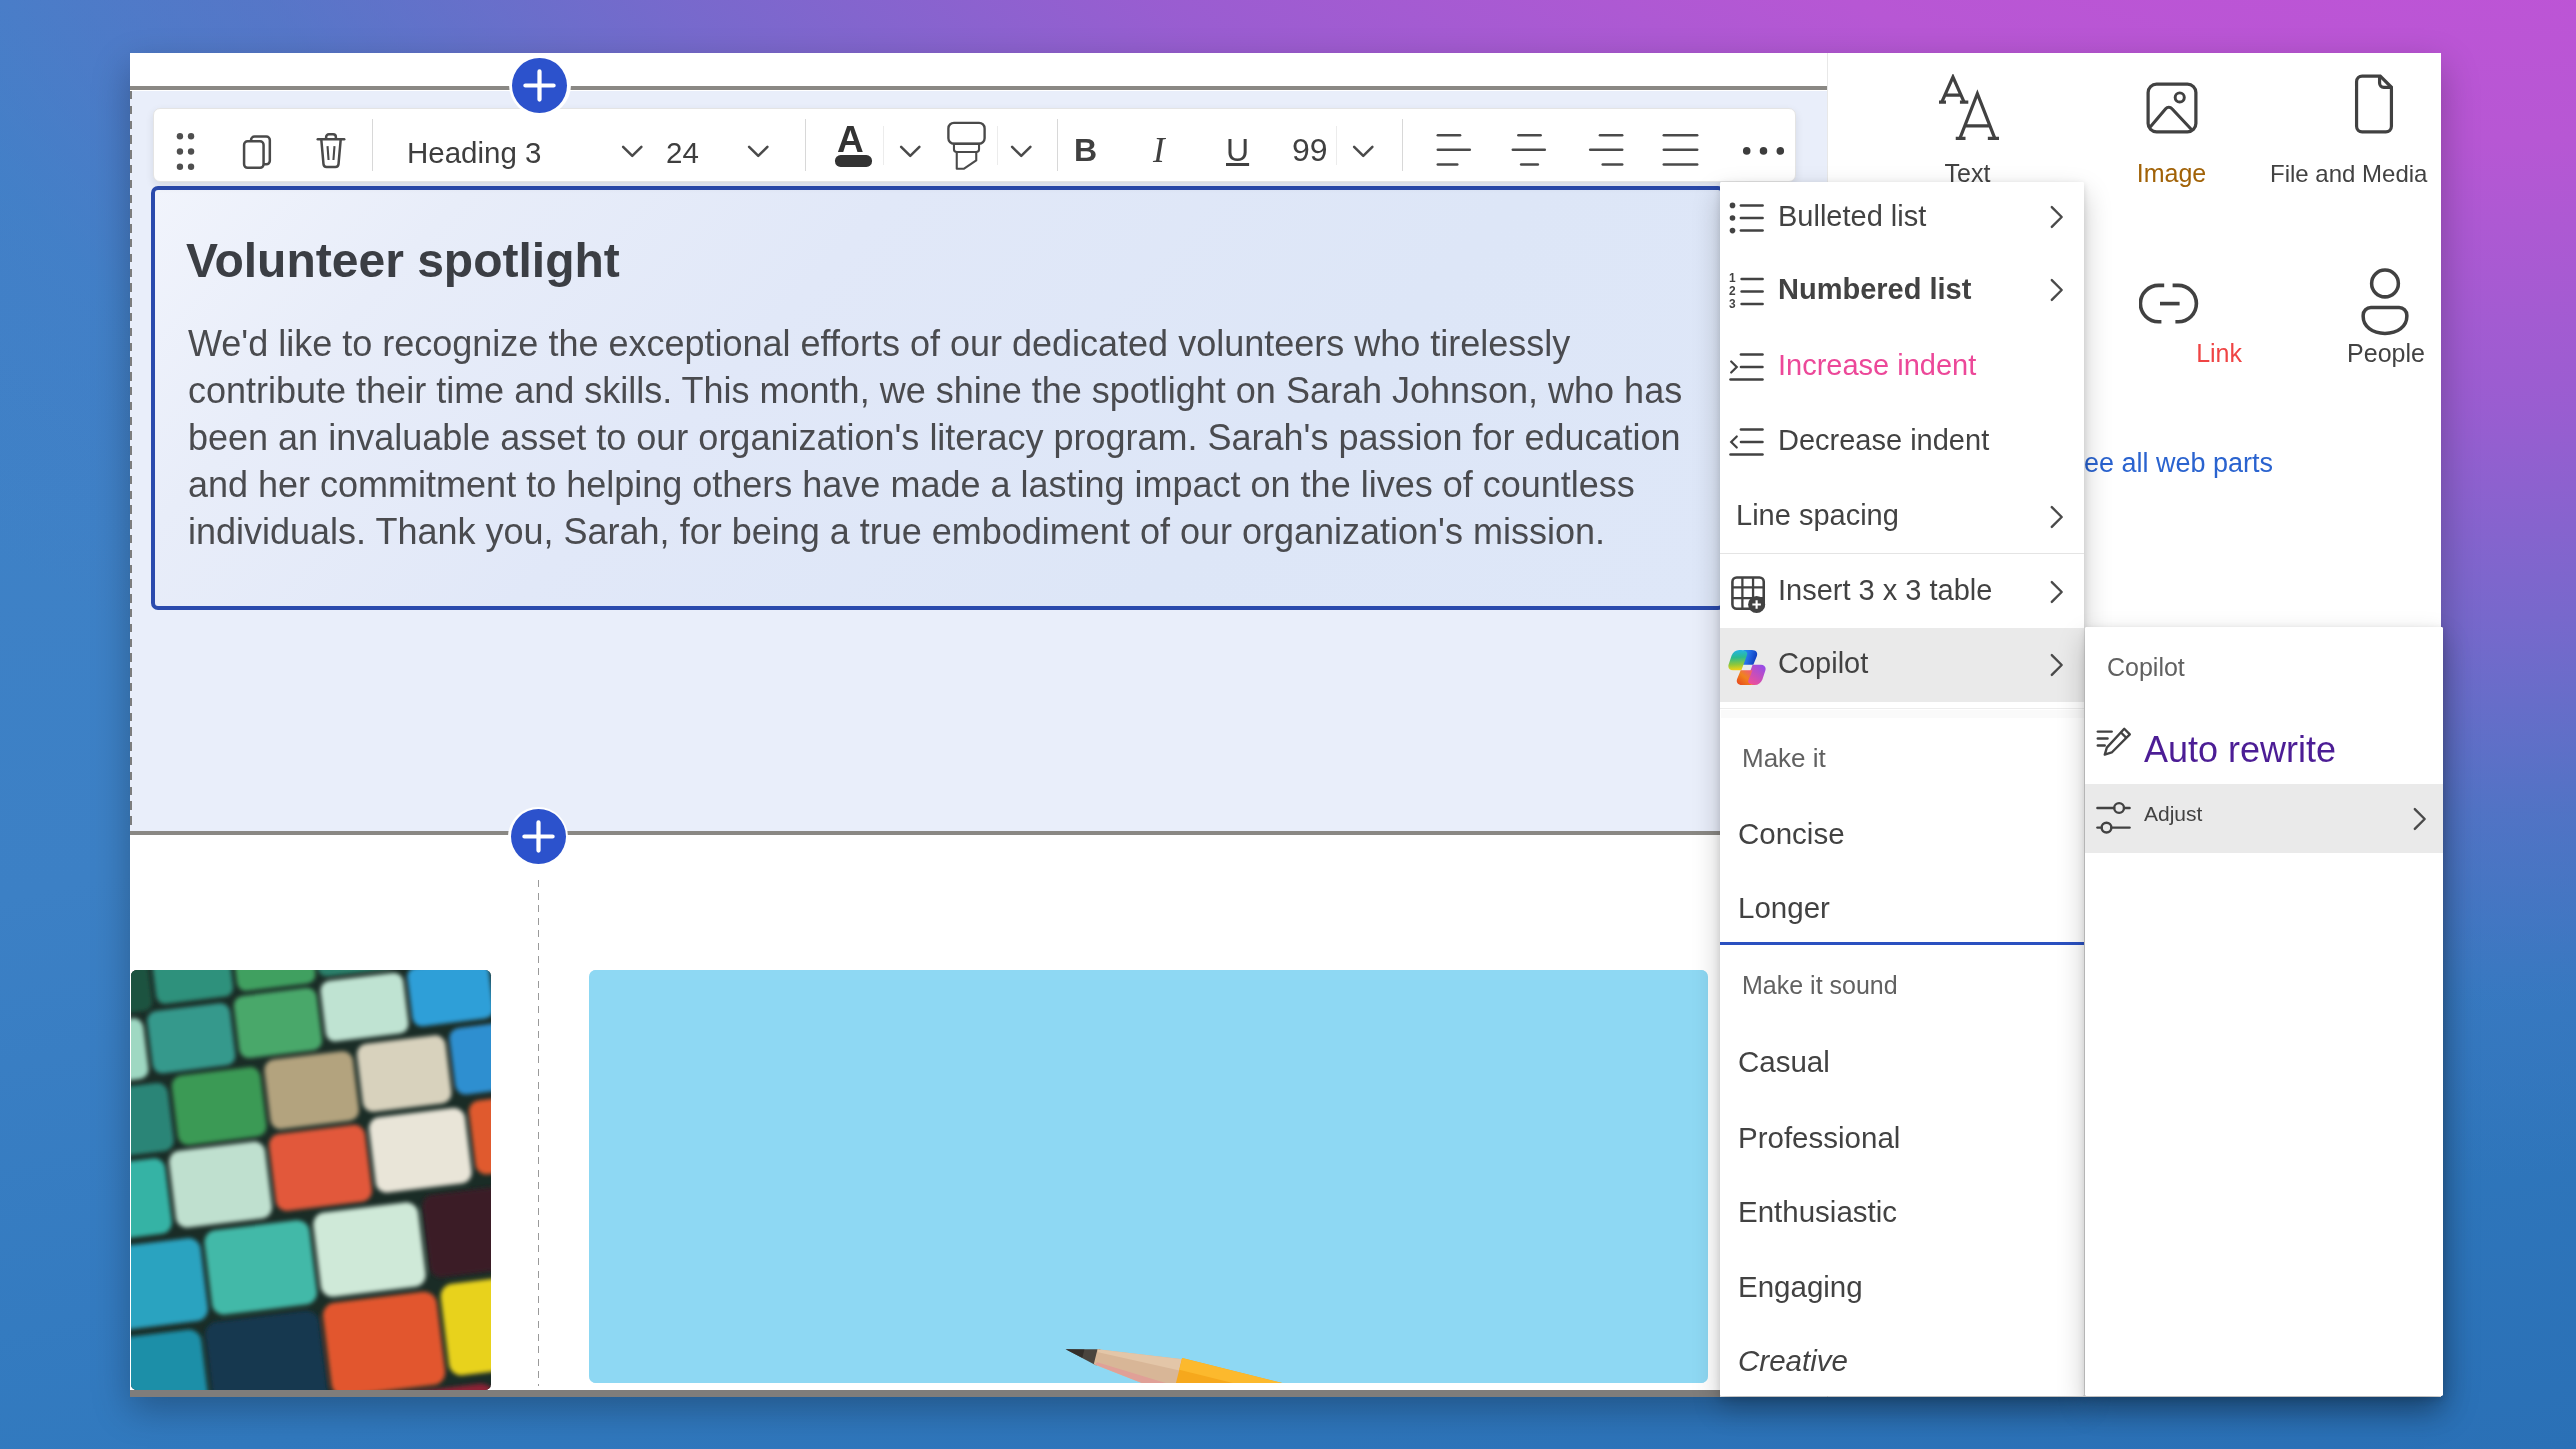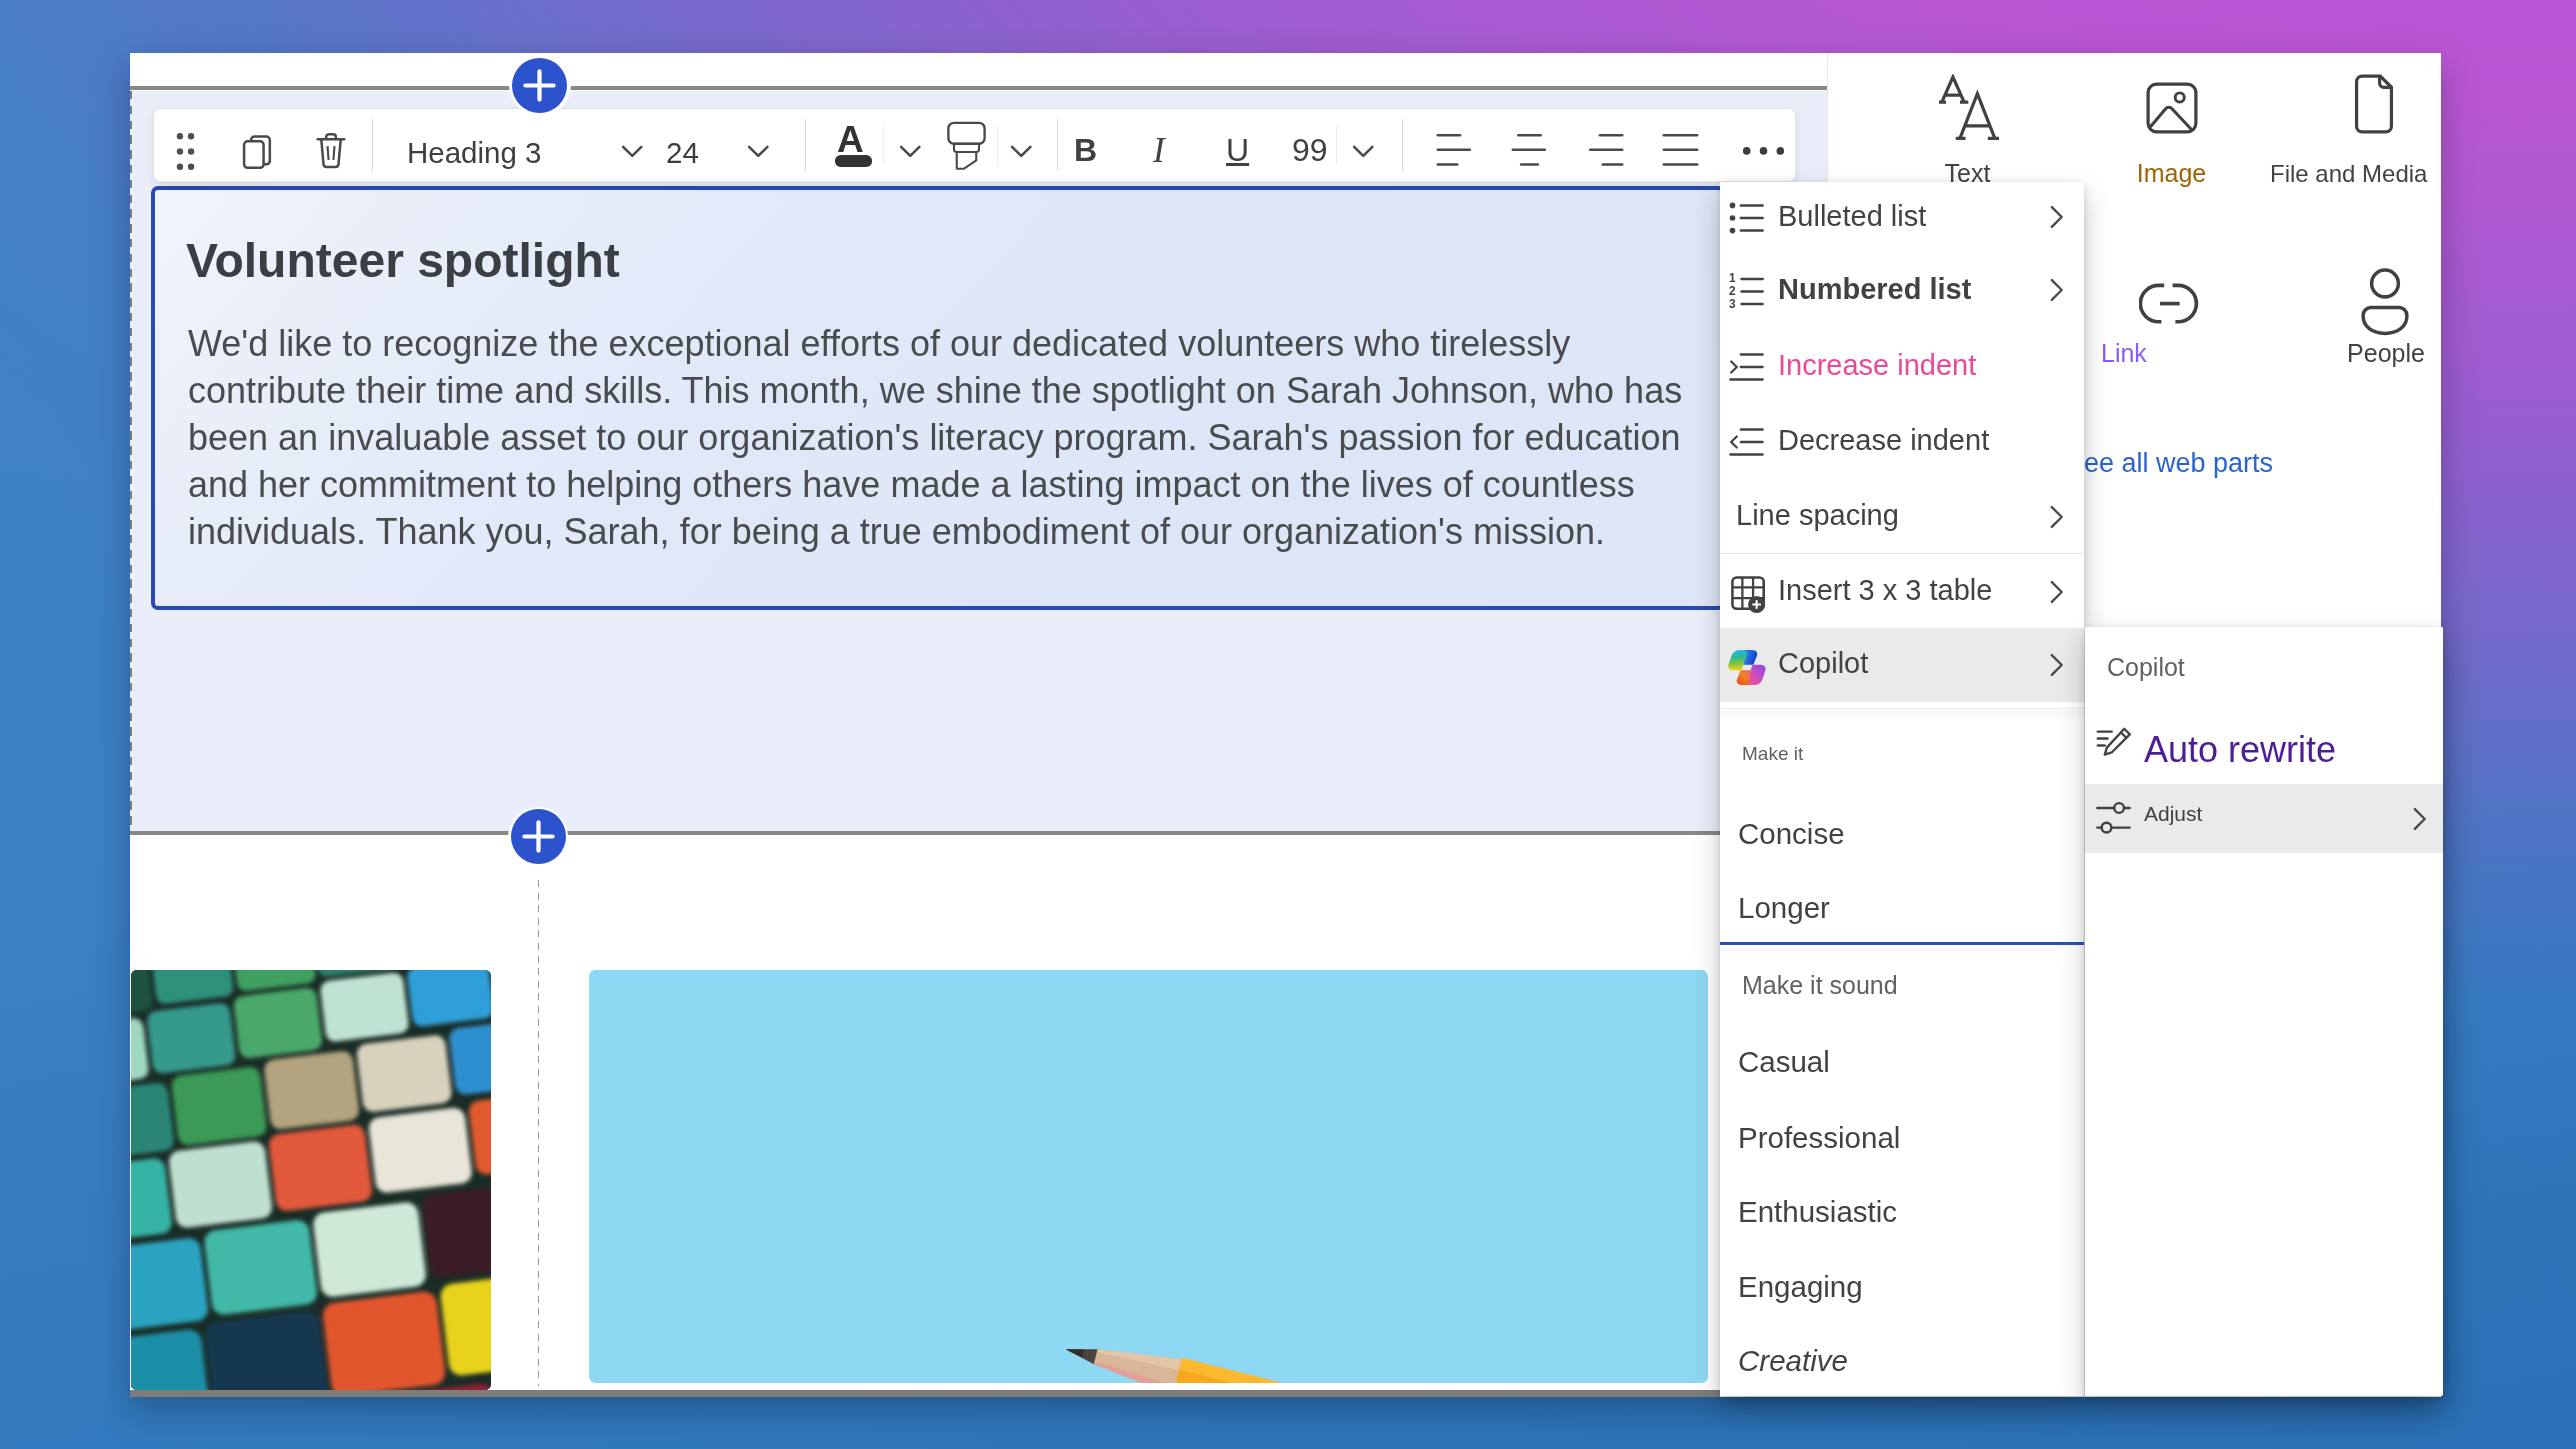--- a/index.html
+++ b/index.html
@@ -242,21 +242,21 @@
     </svg>
     <div class="abs" style="left:2270px;top:160px;width:186px;font-size:24px;color:#424242;">File and Media</div>
 
     <svg class="abs" style="left:2139px;top:277px;" width="63" height="56" viewBox="0 0 90 80">
       <g fill="none" stroke="#414141" stroke-width="5.2">
         <path d="M36 12 h-8 a26 26 0 0 0 0 52 h4"></path>
         <path d="M54 12 h8 a26 26 0 0 1 0 52 h-4" transform="translate(-6,0)"></path>
         <path d="M30 38 h28"></path>
       </g>
     </svg>
-    <div class="abs" style="left:2101px;top:339px;width:141px;text-align:left;font-size:25px;color:#8b5cf6;">Link</div>
+    <div class="abs" style="left:2101px;top:339px;width:141px;text-align:right;font-size:25px;color:#ef4444;">Link</div>
 
     <svg class="abs" style="left:2361px;top:268px;" width="48" height="69" viewBox="0 0 68 98">
       <circle cx="34" cy="22" r="19" fill="none" stroke="#414141" stroke-width="5"></circle>
       <path d="M14 56 h40 a11 11 0 0 1 11 11 v2 c0 14 -13 24 -31 24 c-18 0 -31 -10 -31 -24 v-2 a11 11 0 0 1 11 -11 z" fill="none" stroke="#414141" stroke-width="5"></path>
     </svg>
     <div class="abs" style="left:2312px;top:339px;width:148px;text-align:center;font-size:25px;color:#424242;">People</div>
 
     <div class="abs" style="left:2066px;top:448px;font-size:27px;color:#2a63cf;">See all web parts</div>
   </div>
 
@@ -365,21 +365,21 @@
     <svg class="abs" style="left:2049px;top:505px;" width="15.5" height="24" viewBox="0 0 22 34">
         <path d="M4 3 L18 17 L4 31" fill="none" stroke="#4a4a4a" stroke-width="3.4" stroke-linecap="round" stroke-linejoin="round"></path>
       </svg>
     <svg class="abs" style="left:2049px;top:580px;" width="15.5" height="24" viewBox="0 0 22 34">
         <path d="M4 3 L18 17 L4 31" fill="none" stroke="#4a4a4a" stroke-width="3.4" stroke-linecap="round" stroke-linejoin="round"></path>
       </svg>
     <svg class="abs" style="left:2049px;top:653px;" width="15.5" height="24" viewBox="0 0 22 34">
         <path d="M4 3 L18 17 L4 31" fill="none" stroke="#4a4a4a" stroke-width="3.4" stroke-linecap="round" stroke-linejoin="round"></path>
       </svg>
 
-    <div class="abs" style="left:1742px;top:743px;font-size:19px;color:#616161;">Make it</div>
+    <div class="abs" style="left:1742px;top:743px;font-size:26px;color:#616161;">Make it</div>
     <div class="abs" style="left:1738px;top:817px;font-size:29.5px;color:#424242;">Concise</div>
     <div class="abs" style="left:1738px;top:891px;font-size:29.5px;color:#424242;">Longer</div>
     <div class="abs" style="left:1720px;top:942px;width:364px;height:2.8px;background:#2a50c0;"></div>
     <div class="abs" style="left:1742px;top:971px;font-size:25px;color:#616161;">Make it sound</div>
     <div class="abs" style="left:1738px;top:1045px;font-size:29.5px;color:#424242;">Casual</div>
     <div class="abs" style="left:1738px;top:1121px;font-size:29.5px;color:#424242;">Professional</div>
     <div class="abs" style="left:1738px;top:1195px;font-size:29.5px;color:#424242;">Enthusiastic</div>
     <div class="abs" style="left:1738px;top:1270px;font-size:29.5px;color:#424242;">Engaging</div>
     <div class="abs" style="left:1738px;top:1344px;font-size:29.5px;color:#424242;font-style:italic;">Creative</div>
 

